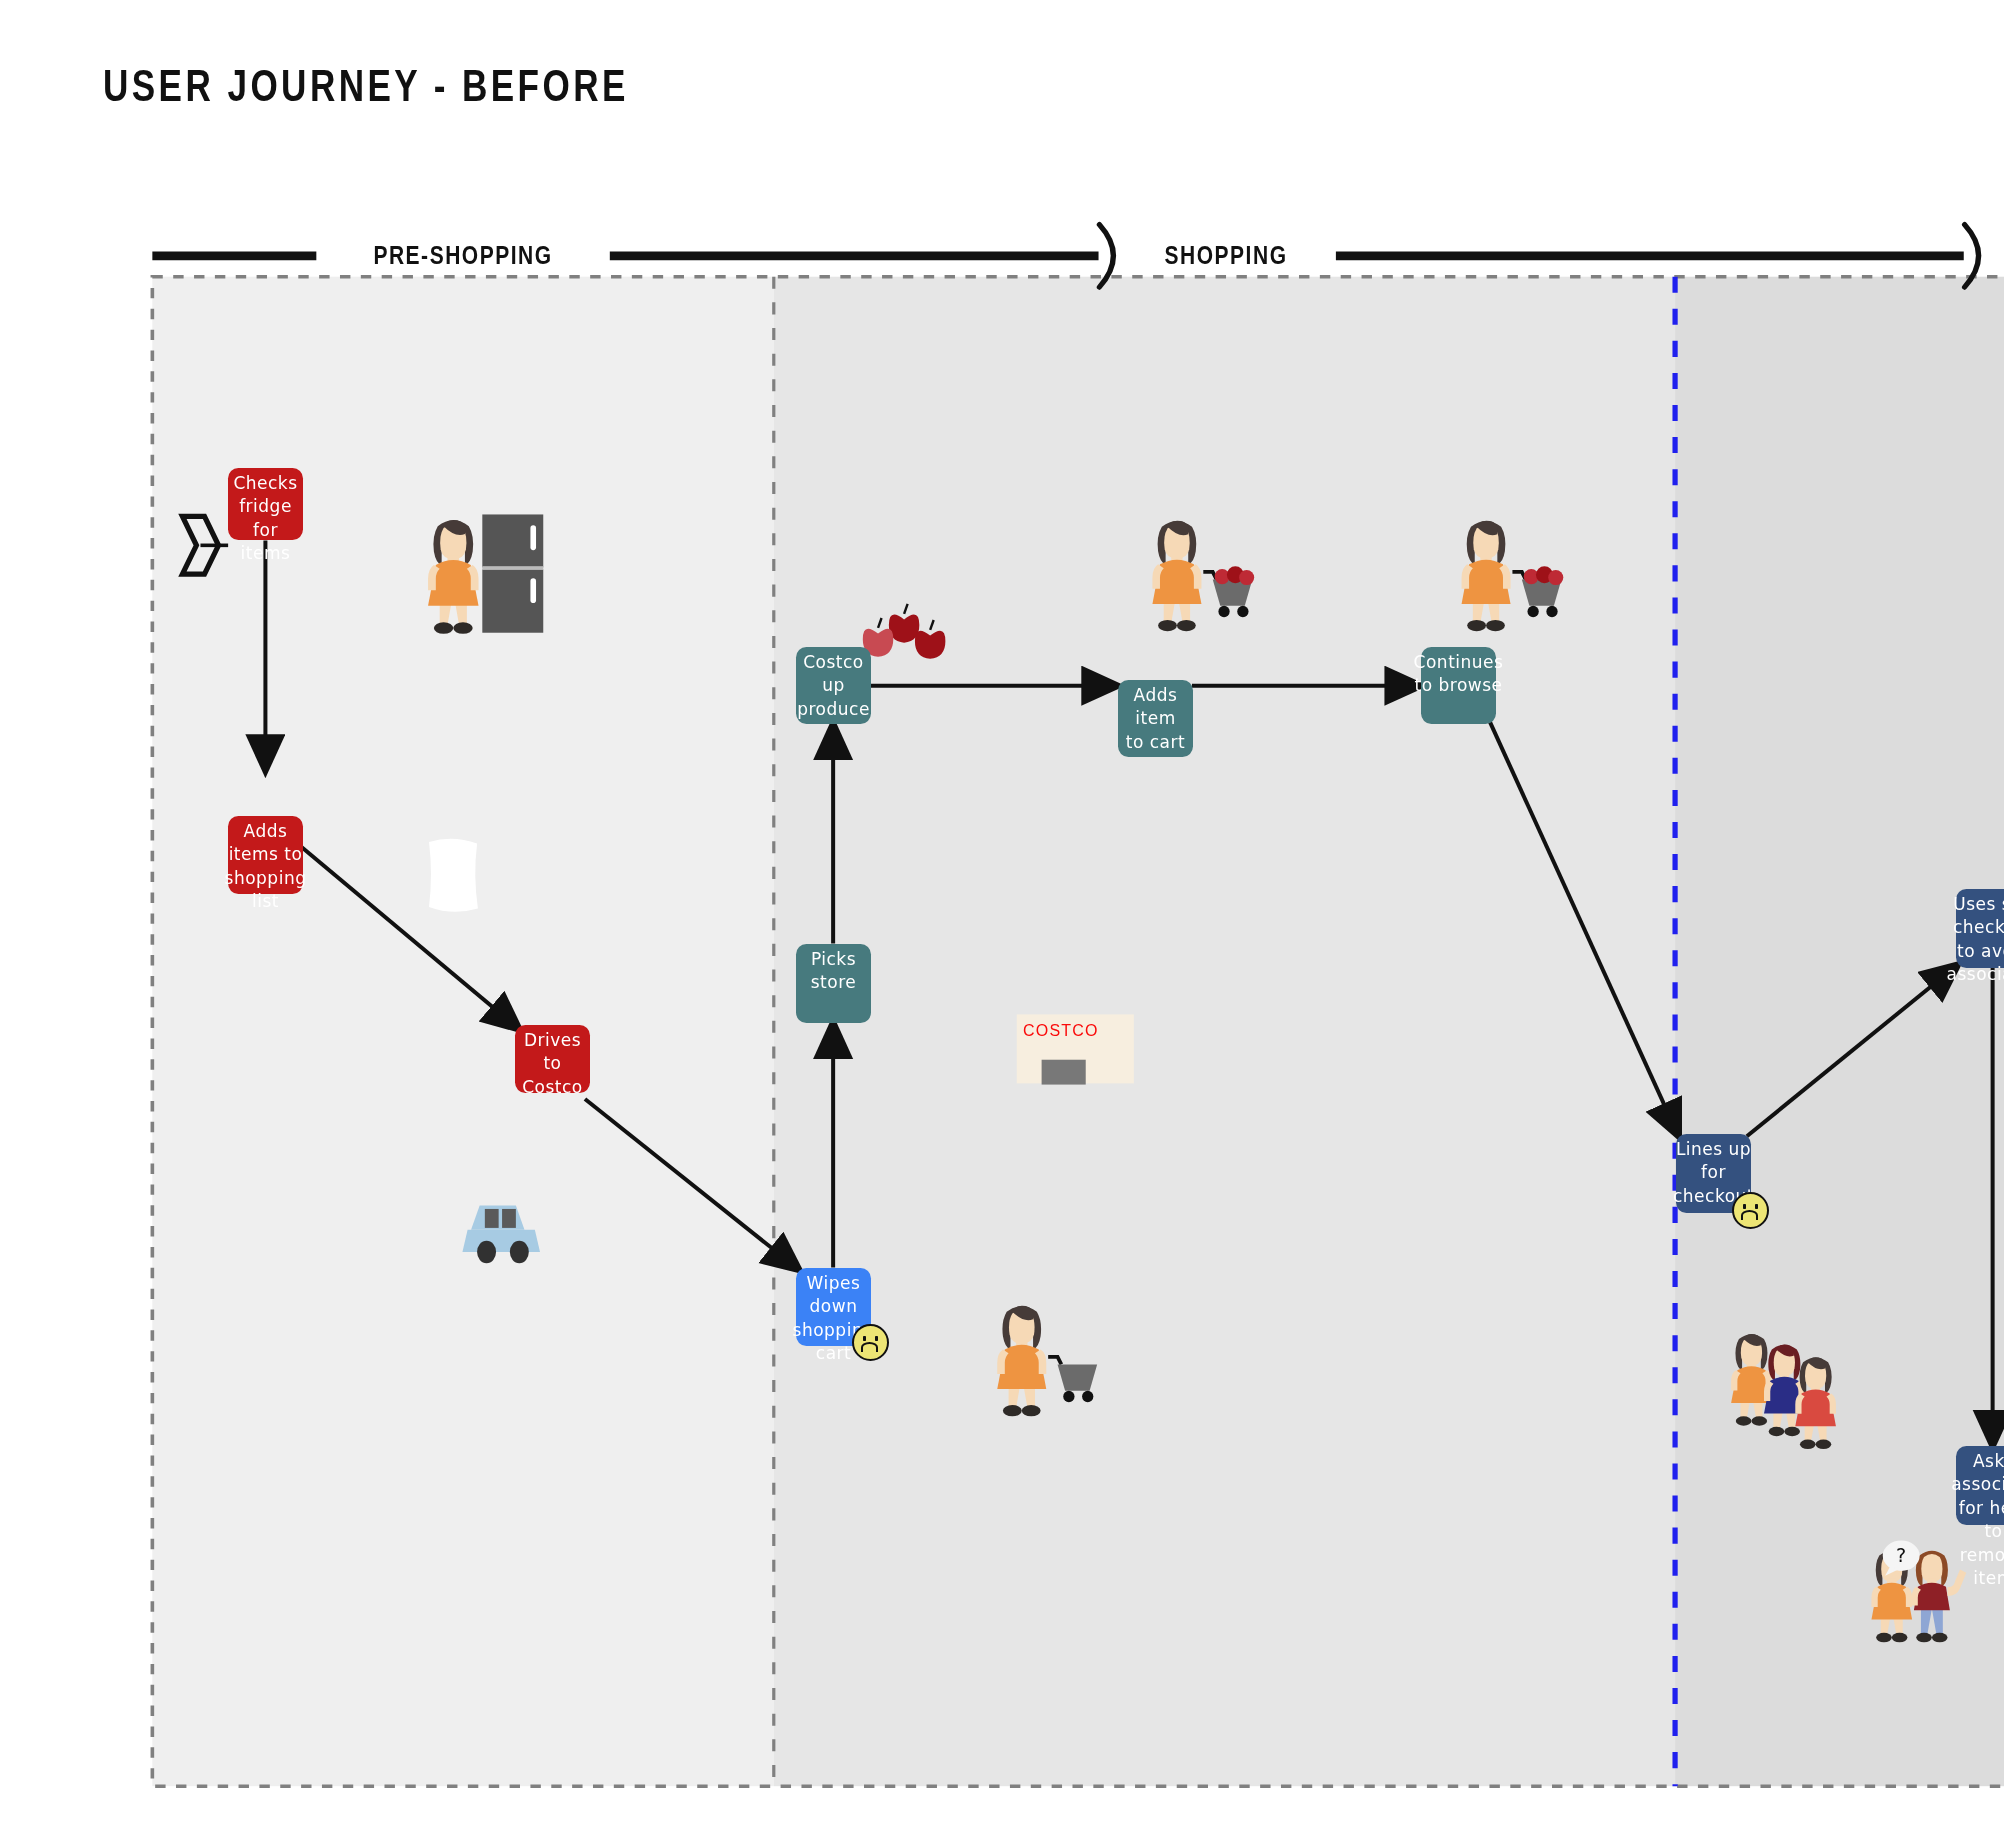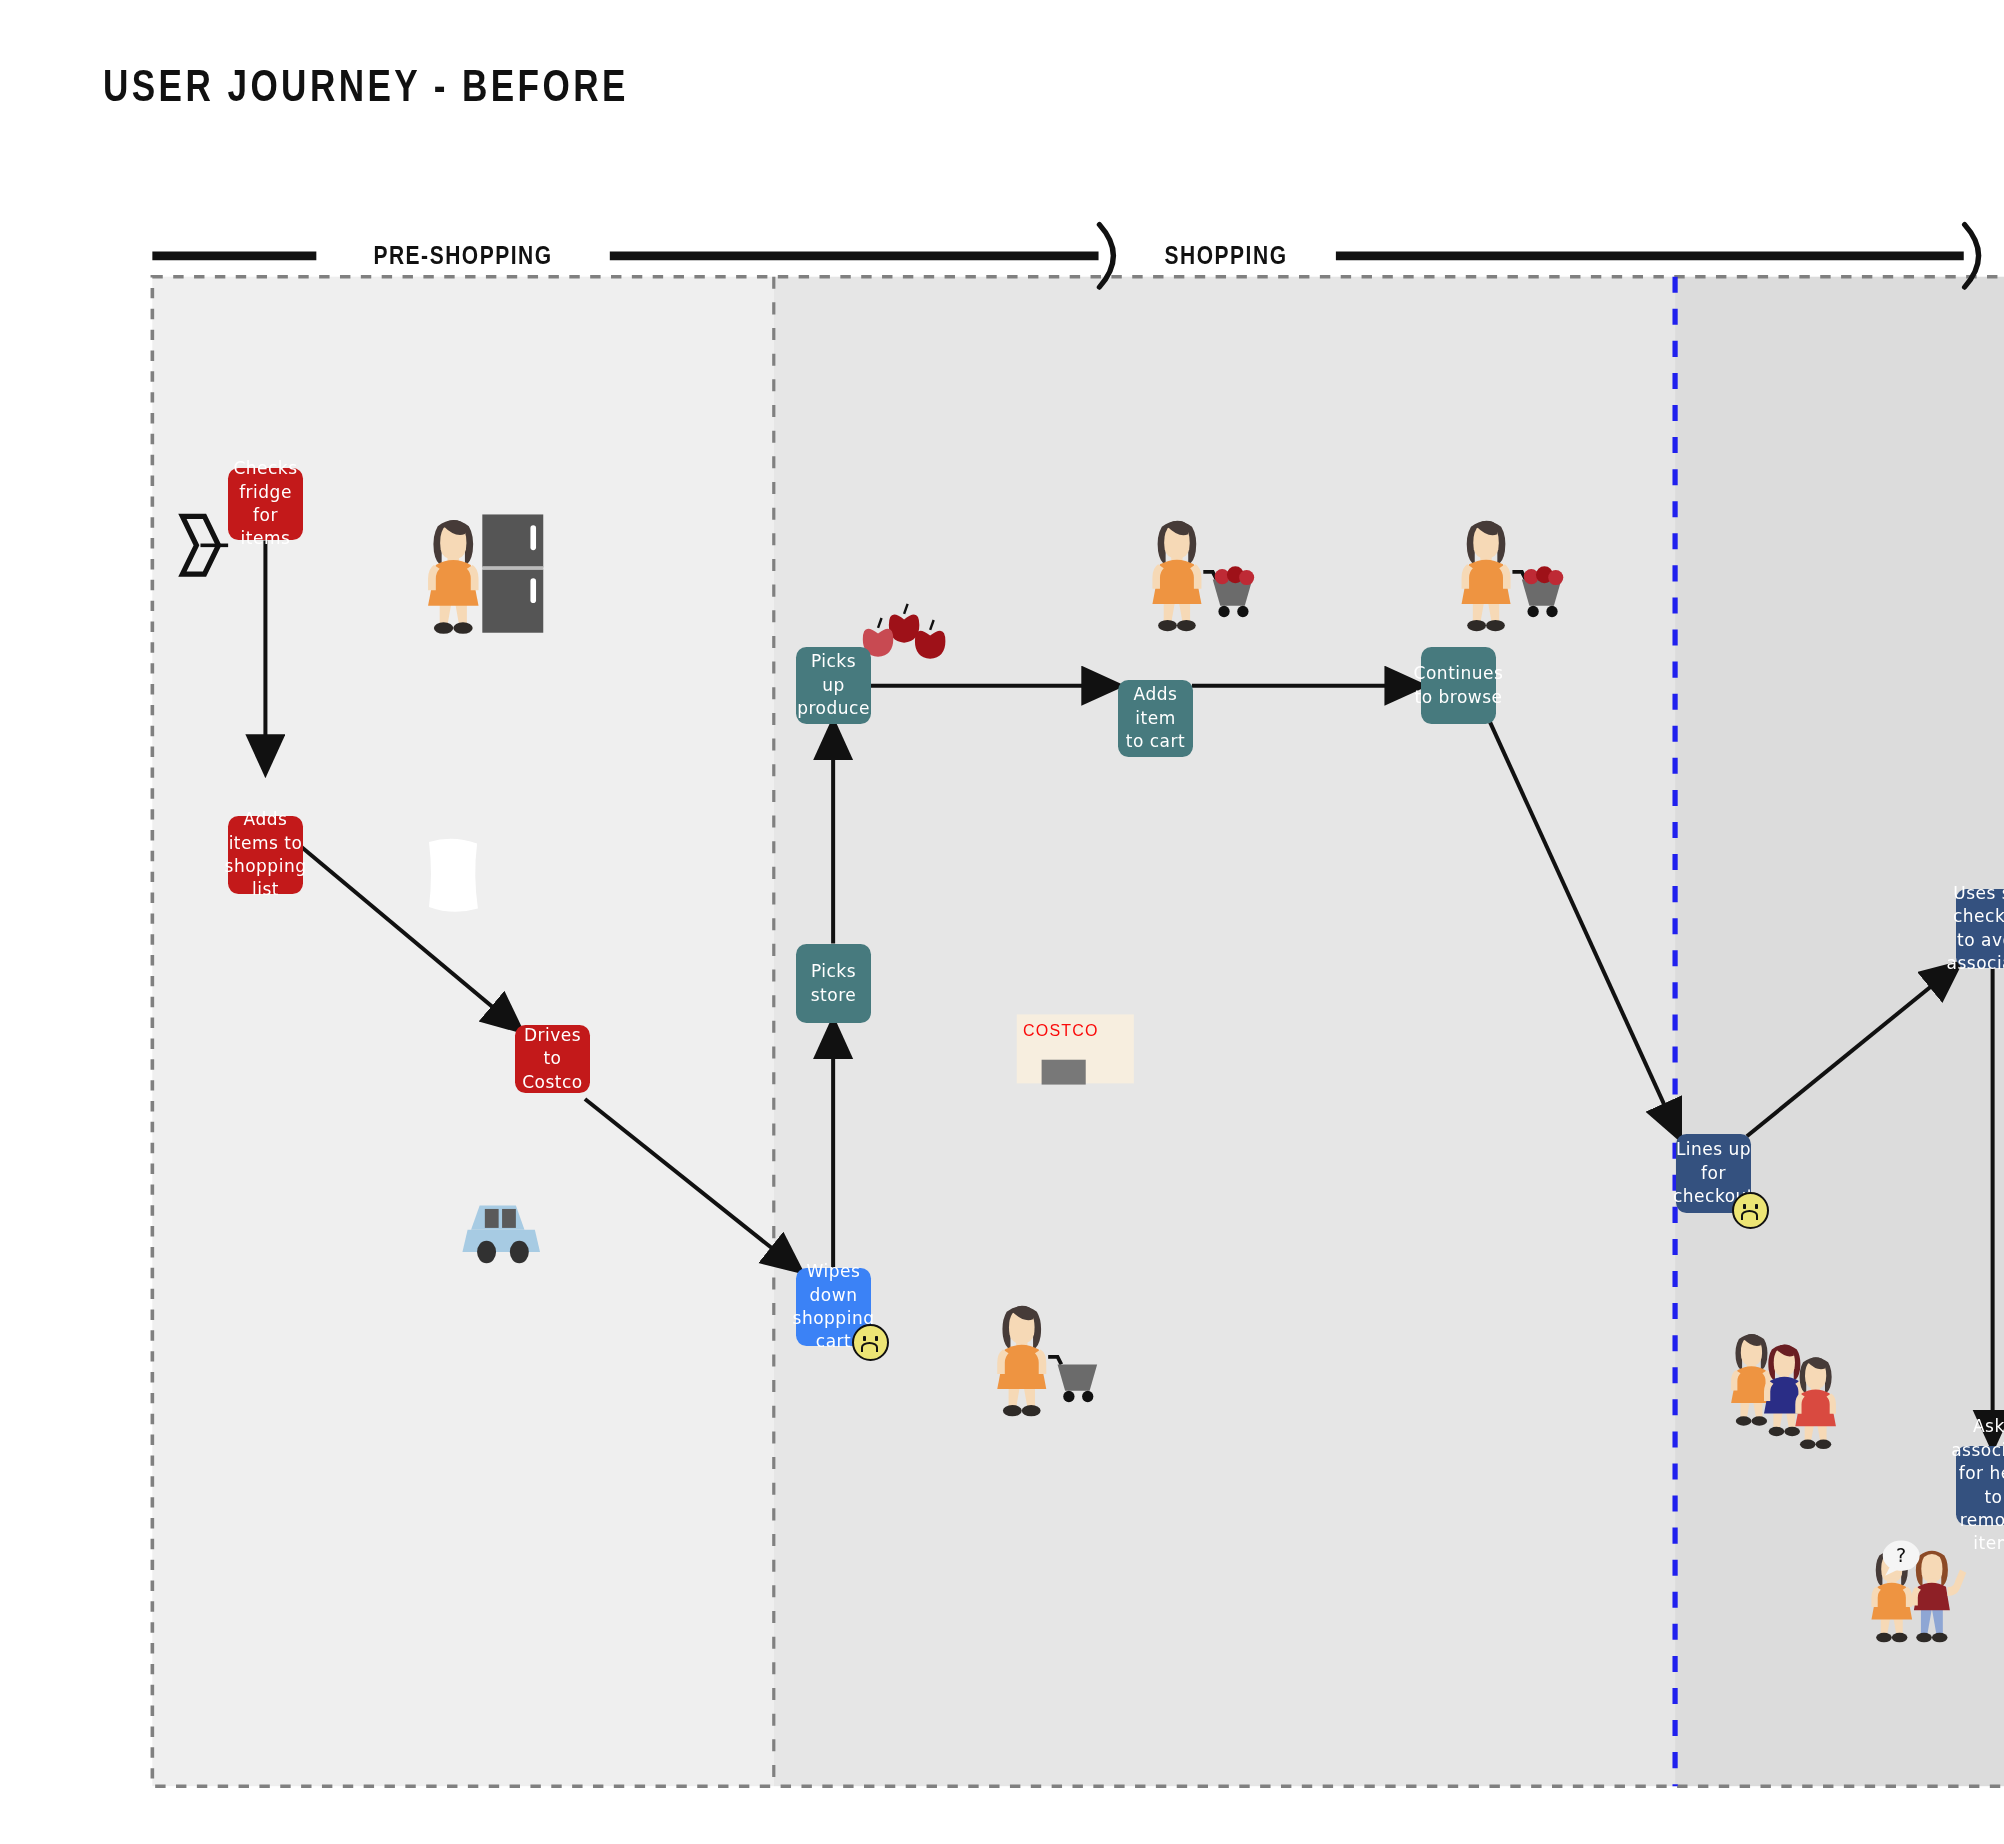--- a/index.html
+++ b/index.html
@@ -22,21 +22,21 @@
     position:absolute;
     font-family:"Liberation Sans", sans-serif;
     font-weight:700;font-size:25px;letter-spacing:1.8px;
     color:#111111;white-space:nowrap;text-align:center;
     transform:translateX(-50%) scaleX(0.84);
     transform-origin:center top;
   }
 
   .node{
     position:absolute;border-radius:10.4px;
-    display:flex;align-items:center;justify-content:center;
+    display:flex;justify-content:center;
     text-align:center;color:#ffffff;
     font-family:"DejaVu Sans", sans-serif;
     font-size:17px;line-height:1.38;
     padding:4px 5.6px;box-sizing:border-box;
     letter-spacing:0.5px;
   }
   .sad{
     position:absolute;width:37px;height:37px;border-radius:50%;
     background:#EDE575;border:2.8px solid #111;box-sizing:border-box;
   }
@@ -334,21 +334,21 @@
       <div class="node" style="left: 796px; top: 1268px; width: 75px; height: 78px; background: #3b82f6;">
         <span>Wipes down shopping cart</span>
       </div>
       <div class="sad" style="left: 852px; top: 1324px;">
         <i></i>
       </div>
       <div class="node" style="left: 796px; top: 944px; width: 75px; height: 79px; background: rgb(71, 122, 126);">
         <span>Picks store</span>
       </div>
       <div class="node" style="left: 796px; top: 647px; width: 75px; height: 77px; background: rgb(71, 122, 126);">
-        <span>Picks up produce</span>
+        <span>Costco up produce</span>
       </div>
       <div class="node" style="left: 1118px; top: 680px; width: 75px; height: 77px; background: rgb(71, 122, 126);">
         <span>Adds item to cart</span>
       </div>
       <div class="node" style="left: 1421px; top: 647px; width: 75px; height: 77px; background: rgb(71, 122, 126);">
         <span>Continues to browse</span>
       </div>
       <div class="node" style="left: 1676px; top: 1134px; width: 75px; height: 79px; background: rgb(52, 81, 127);">
         <span>Lines up for checkout</span>
       </div>

